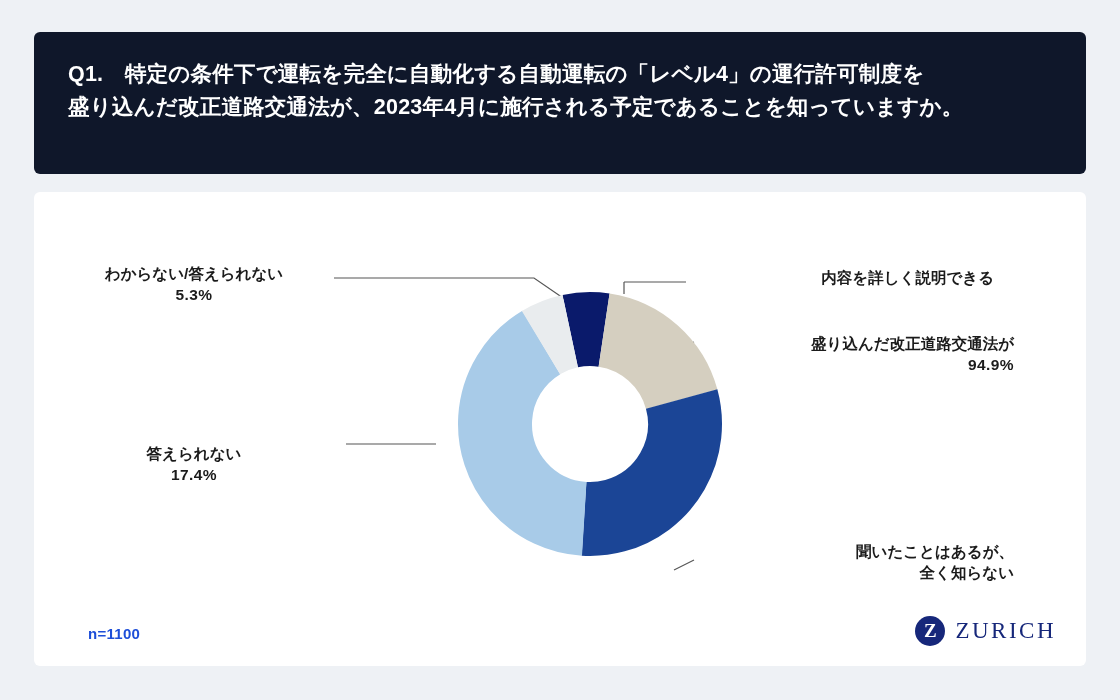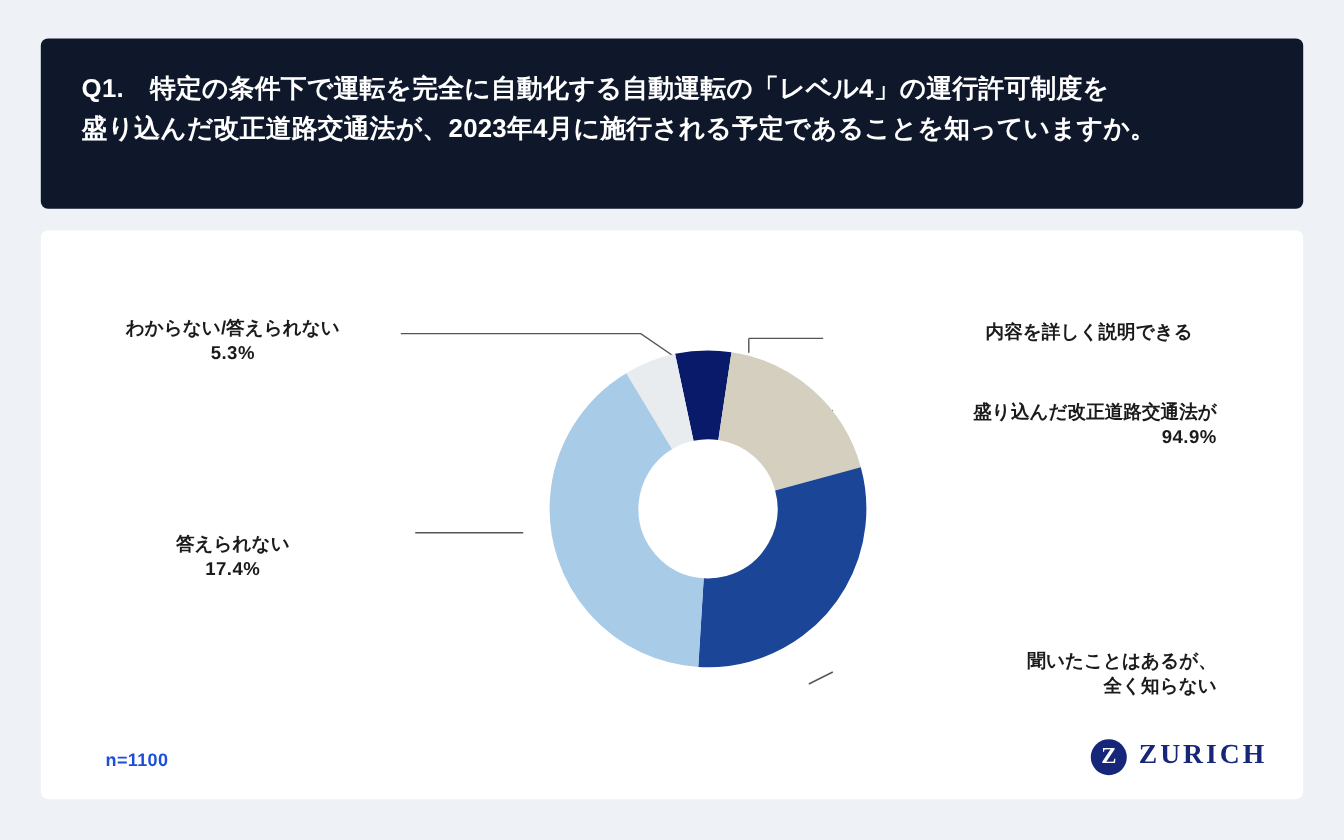--- a/index.html
+++ b/index.html
@@ -65,22 +65,22 @@
     letter-spacing: 0.3px;
     margin-left: 24px;
   }
 
   
   .logo {
     position: absolute;
     right: 30px;
     bottom: 20px;
     display: flex;
+    align-items: center;
     gap: 10px;
-    font-weight: bold;
   }
   .logo-mark {
     width: 30px;
     height: 30px;
     border-radius: 50%;
     background: #16277a;
     position: relative;
   }
   .logo-mark::after {
     content: "Z";

